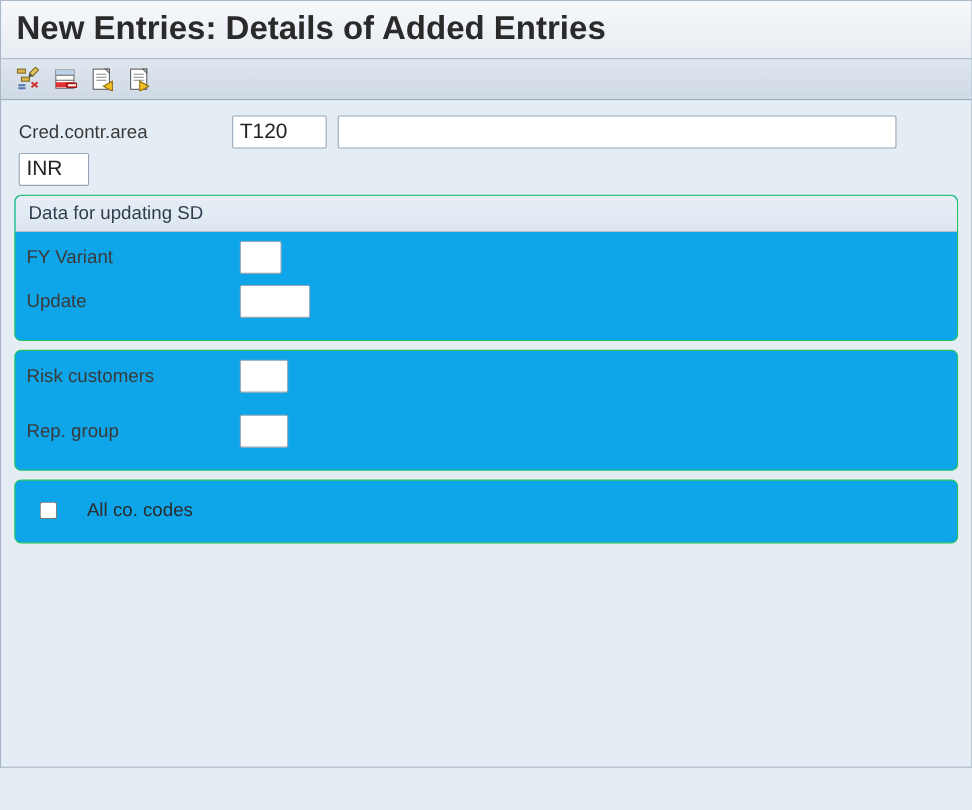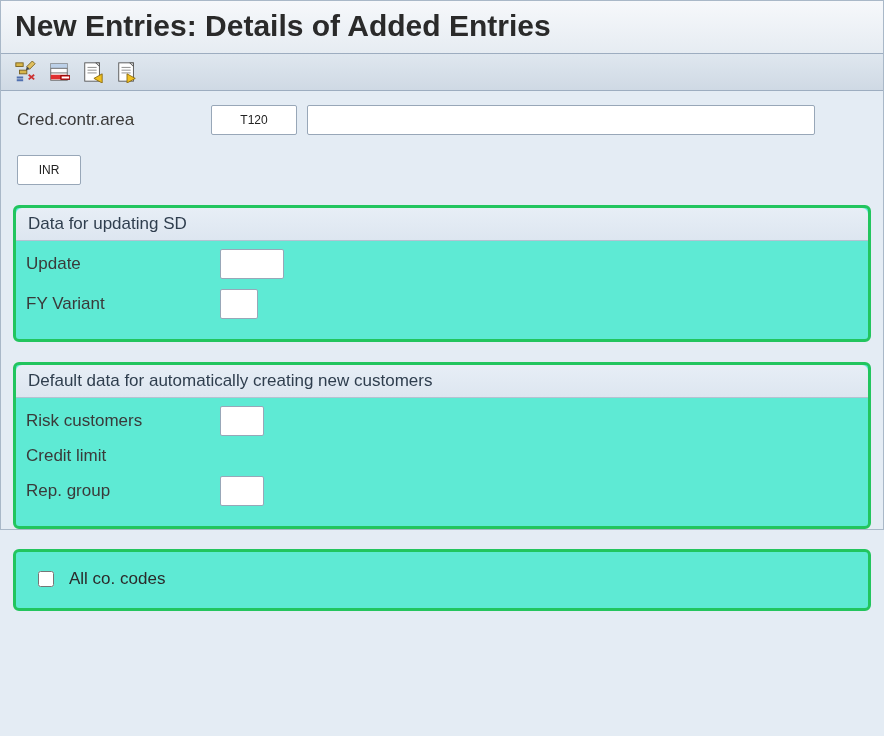--- a/index.html
+++ b/index.html
@@ -8,21 +8,21 @@
     width: 884px;
     height: 736px;
     font-family: Arial, Helvetica, sans-serif;
     font-size: 17px;
     color: #2b2b2b;
     background: #e4ecf4;
     overflow: hidden;
   }
   .window {
     width: 884px;
-    height: 530px;
+    height: 698px;
     box-sizing: border-box;
     background: #e4ecf4;
     border: 1px solid #a9b8c8;
   }
   .titlebar {
     background: linear-gradient(#f6f8fb, #e6ecf2);
     border-bottom: 1px solid #9dadc0;
     padding: 8px 14px 10px 14px;
   }
   .titlebar h1 {
@@ -52,54 +52,53 @@
     padding: 0;
   }
   .tool-btn svg { width: 22px; height: 22px; }
 
   .body-area {
     padding: 14px 12px;
   }
   .row {
     display: flex;
     align-items: center;
-    margin-bottom: 20px;
+    margin-bottom: 4px;
     padding-left: 4px;
   }
   .row label {
     width: 194px;
     color: #3a3a3a;
   }
   input[type=text], .display-field {
     box-sizing: border-box;
     height: 30px;
     border: 1px solid #98a7b8;
     background: #ffffff;
     padding: 3px 6px;
     border-radius: 2px;
-    font-size: 12px;
+    font-size: 19px;
     font-family: inherit;
     color: #222;
-    text-align: center;
   }
   .display-field {
     background: #f0f4f8;
     border-color: #b8c4d2;
   }
   .w-short  { width: 86px; }
   .w-short2 { width: 64px; }
   .w-tiny   { width: 44px; }
   .w-tiny2  { width: 38px; }
   .w-long   { width: 508px; margin-left: 10px; }
 
   .groupbox {
-    border: 3px solid #22c55e;
+    border: 1px solid #22c55e;
     border-radius: 6px;
-    margin: 20px 0 6px 0;
-    background: #5eead4;
+    margin: 8px 0 6px 0;
+    background: #0ea5e9;
   }
   .group-header {
     background: linear-gradient(#e7eef6,#dde6f0);
     border-bottom: 1px solid #b4c2d2;
     border-top-left-radius: 6px;
     border-top-right-radius: 6px;
     padding: 6px 12px;
     color: #2f3e4e;
     font-size: 17px;
   }
@@ -140,21 +139,21 @@
     top: 5px;
     left: 144px;
     width: 11px;
     height: 20px;
     background: #000;
   }
 
   .checkbox-row {
     display: flex;
     align-items: center;
-    gap: 12px;
+    gap: 24px;
     padding: 8px 12px;
   }
   input[type=checkbox]{
     width:16px; height:16px;
     accent-color:#6f86a0;
   }
 </style>
 </head>
 <body>
 
@@ -218,39 +217,37 @@
     </div>
 
     <div class="row">
       <input type="text" class="w-short2" value="INR" style="">
     </div>
 
     <div class="groupbox">
       <div class="group-header">Data for updating SD</div>
       <div class="group-body">
         <div class="row">
+          <label>FY Variant</label>
+          <input type="text" class="w-tiny2" value="" style="">
+        </div>
+        <div class="row">
           <label>Update</label>
           <input type="text" class="w-short2" value="" style="">
         </div>
-        <div class="row">
-          <label>FY Variant</label>
-          <input type="text" class="w-tiny2" value="" style="">
-        </div>
       </div>
     </div>
 
     <div class="groupbox">
-      <div class="group-header">Default data for automatically creating new customers</div>
       <div class="group-body">
         <div class="row">
           <label>Risk customers</label>
           <input type="text" class="w-tiny" value="" style="">
         </div>
         <div class="row">
-          <label>Credit limit</label>
         </div>
         <div class="row">
           <label>Rep. group</label>
           <input type="text" class="w-tiny" value="" style="">
         </div>
       </div>
     </div>
 
     <div class="groupbox">
       <div class="group-body">

